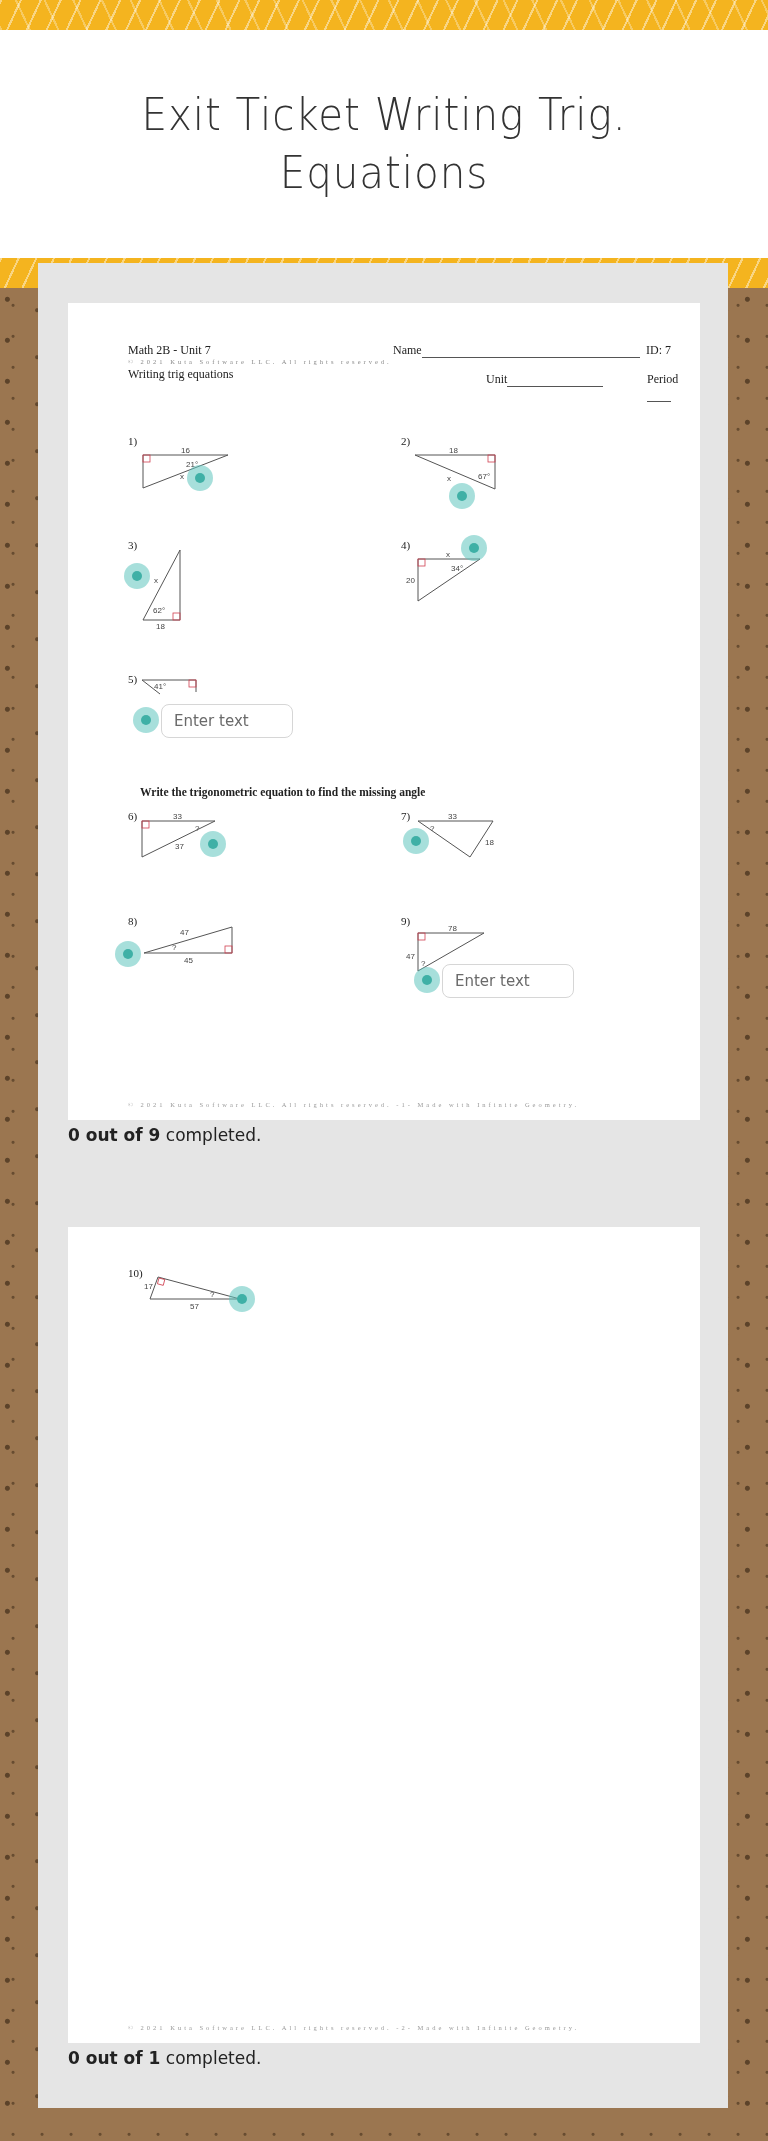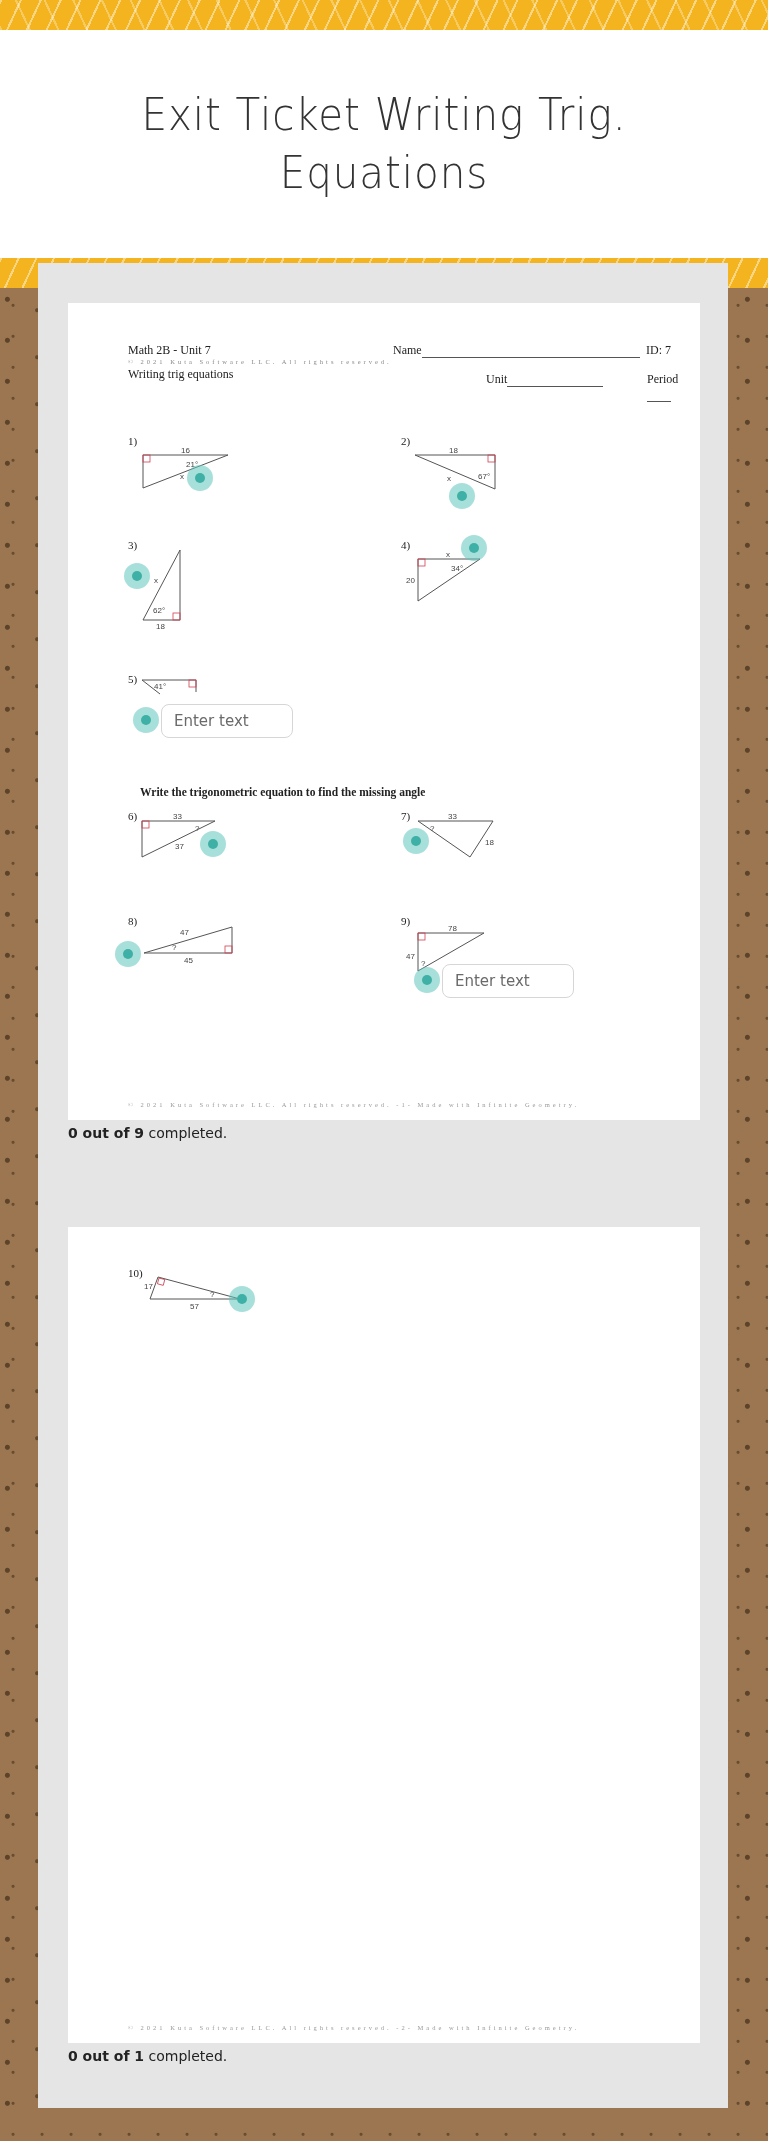--- a/index.html
+++ b/index.html
@@ -42,21 +42,21 @@
       position: absolute; left: 38px; top: 263px; width: 690px; height: 1845px;
       background: #e5e5e5;
     }
     .page {
       position: absolute; left: 30px; width: 632px; background: #ffffff;
       font-family: "Liberation Serif", serif; color: #222;
     }
     .page1 { top: 40px; height: 817px; }
     .page2 { top: 964px; height: 816px; }
     .status {
-      position: absolute; left: 30px; font-size: 14px; color: #222;
+      position: absolute; left: 30px; font-size: 17px; color: #222;
       font-family: "DejaVu Sans", sans-serif;
     }
     .status b { font-weight: bold; }
     .status1 { top: 862px; }
     .status2 { top: 1785px; }
 
     .hdr-row { position: absolute; font-size: 12px; }
     .copy { position: absolute; font-size: 6.5px; letter-spacing: 3px; color: #888; }
     .ws-title { position: absolute; font-size: 12px; }
     .line { display: inline-block; border-bottom: 1px solid #555; vertical-align: bottom; }

